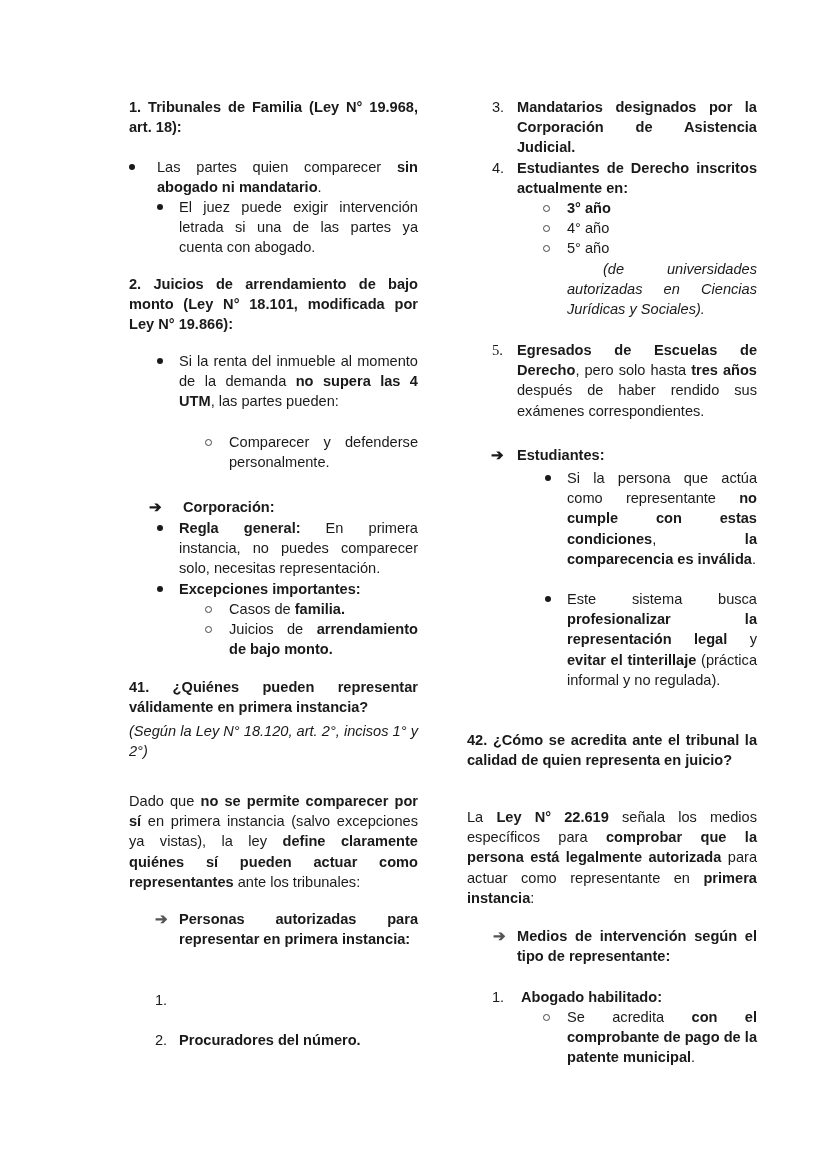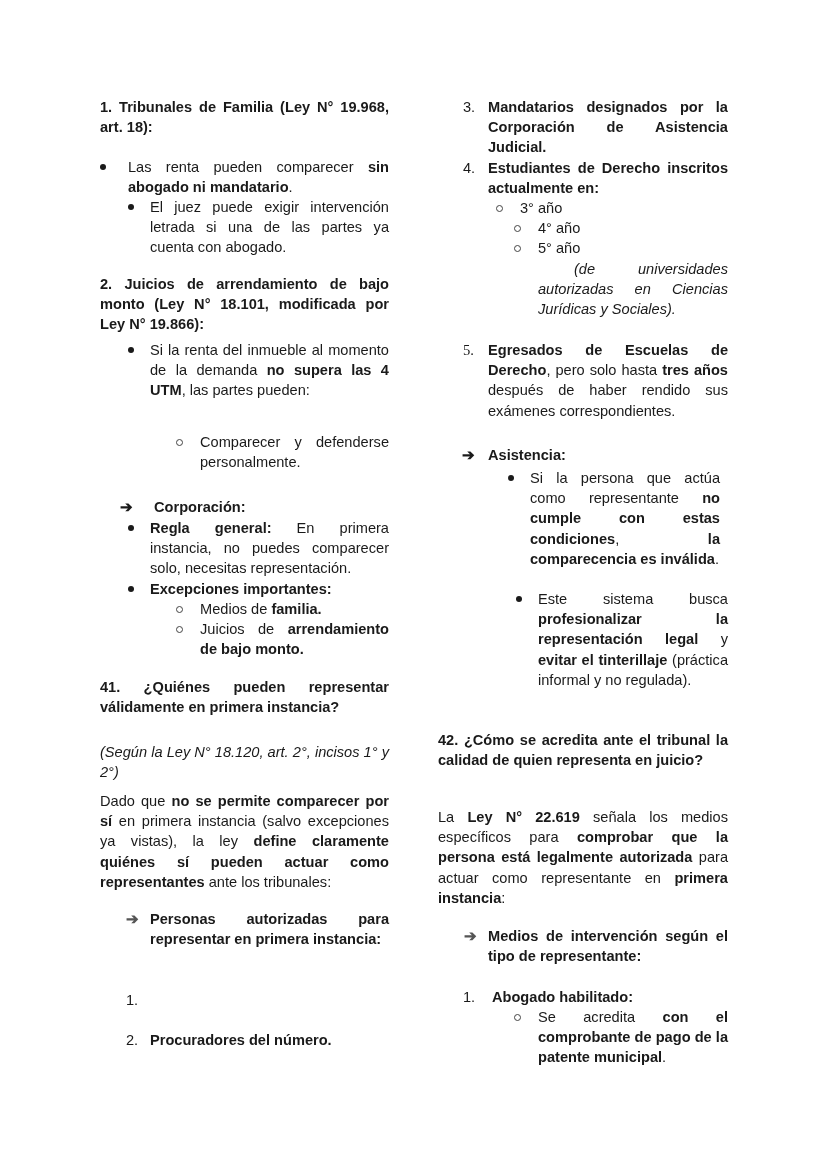--- a/index.html
+++ b/index.html
@@ -3,47 +3,47 @@
 <meta charset="utf-8">
 <style>
   html, body { margin: 0; padding: 0; background: #ffffff; }
   body {
     width: 828px; height: 1169px; position: relative; overflow: hidden;
     font-family: "Liberation Sans", sans-serif; font-size: 14.6px; line-height: 20.2px; color: #1a1a1a;
   }
   .col { position: absolute; top: 97px; }
   .col-left { left: 100px; width: 289px; }
   .col-right { left: 438px; width: 290px; }
-  .blk { position: absolute; text-align: justify; }
+  .blk { position: absolute; text-align: justify; margin-left: 29px; }
   b, .b { font-weight: bold; }
   i, .i { font-style: italic; }
   .bullet-dot { display:inline-block; width:6px; height:6px; border-radius:50%; background:#1a1a1a; position:absolute; top:7px; }
   .bullet-circ { display:inline-block; width:5px; height:5px; border-radius:50%; border:1px solid #444; position:absolute; top:7px; }
   .arrow { position:absolute; font-weight:bold; font-size:15px; }
   .num { position:absolute; }
 </style>
 </head>
 <body>
 
 <div class="col col-left">
 
   <div class="blk b" style="top:0; width:289px;">1. Tribunales de Familia (Ley N° 19.968, art. 18):</div>
 
   <div class="blk" style="top:60px; left:28px; width:261px;">
     <span class="bullet-dot" style="left:-28px;"></span>
-    <span>Las renta pueden comparecer </span><b>sin abogado ni mandatario</b><span>.</span>
+    <span>Las partes quien comparecer </span><b>sin abogado ni mandatario</b><span>.</span>
   </div>
   <div class="blk" style="top:100px; left:50px; width:239px;">
     <span class="bullet-dot" style="left:-22px;"></span>
     <span>El juez puede exigir intervención letrada si una de las partes ya cuenta con abogado.</span>
   </div>
 
   <div class="blk b" style="top:177px; width:289px;">2. Juicios de arrendamiento de bajo monto (Ley N° 18.101, modificada por Ley N° 19.866):</div>
 
-  <div class="blk" style="top:243px; left:50px; width:239px;">
+  <div class="blk" style="top:254px; left:50px; width:239px;">
     <span class="bullet-dot" style="left:-22px;"></span>
     <span>Si la renta del inmueble al momento de la demanda </span><b>no supera las 4 UTM</b><span>, las partes pueden:</span>
   </div>
   <div class="blk" style="top:335px; left:100px; width:189px;">
     <span class="bullet-circ" style="left:-24px;"></span>
     <span>Comparecer y defenderse personalmente.</span>
   </div>
 
   <div class="blk" style="top:400px; left:28px; width:261px;">
     <span class="arrow" style="left:-8px;">➔</span>
@@ -52,30 +52,30 @@
   <div class="blk" style="top:421px; left:50px; width:239px;">
     <span class="bullet-dot" style="left:-22px;"></span>
     <b>Regla general:</b><span> En primera instancia, no puedes comparecer solo, necesitas representación.</span>
   </div>
   <div class="blk" style="top:482px; left:50px; width:239px;">
     <span class="bullet-dot" style="left:-22px;"></span>
     <b>Excepciones importantes:</b>
   </div>
   <div class="blk" style="top:502px; left:100px; width:189px;">
     <span class="bullet-circ" style="left:-24px;"></span>
-    <span>Medios de </span><b>familia.</b>
+    <span>Casos de </span><b>familia.</b>
   </div>
   <div class="blk" style="top:522px; left:100px; width:189px;">
     <span class="bullet-circ" style="left:-24px;"></span>
     <span>Juicios de </span><b>arrendamiento de bajo monto.</b>
   </div>
 
   <div class="blk b" style="top:580px; width:289px;">41. ¿Quiénes pueden representar válidamente en primera instancia?</div>
 
-  <div class="blk i" style="top:645px; width:289px;">(Según la Ley N° 18.120, art. 2°, incisos 1° y 2°)</div>
+  <div class="blk i" style="top:624px; width:289px;">(Según la Ley N° 18.120, art. 2°, incisos 1° y 2°)</div>
 
   <div class="blk" style="top:694px; width:289px;">
     <span>Dado que </span><b>no se permite comparecer por sí</b><span> en primera instancia (salvo excepciones ya vistas), la ley </span><b>define claramente quiénes sí pueden actuar como representantes</b><span> ante los tribunales:</span>
   </div>
 
   <div class="blk b" style="top:812px; left:50px; width:239px;">
     <span class="arrow" style="left:-24px; color:#555;">➔</span>
     <span>Personas autorizadas para representar en primera instancia:</span>
   </div>
 
@@ -92,44 +92,44 @@
 
   <div class="blk b" style="top:0; left:50px; width:240px;">
     <span class="num" style="left:-25px; font-weight:normal;">3.</span>
     <span>Mandatarios designados por la Corporación de Asistencia Judicial.</span>
   </div>
   <div class="blk b" style="top:61px; left:50px; width:240px;">
     <span class="num" style="left:-25px; font-weight:normal;">4.</span>
     <span>Estudiantes de Derecho inscritos actualmente en:</span>
   </div>
 
-  <div class="blk" style="top:101px; left:82px; width:190px;">
+  <div class="blk" style="top:101px; left:100px; width:190px;font-weight:bold;">
     <span class="bullet-circ" style="left:-24px;"></span>
     <span>3° año</span>
   </div>
   <div class="blk" style="top:121px; left:100px; width:190px;">
     <span class="bullet-circ" style="left:-24px;"></span>
     <span>4° año</span>
   </div>
   <div class="blk" style="top:141px; left:100px; width:190px;">
     <span class="bullet-circ" style="left:-24px;"></span>
     <span>5° año</span>
   </div>
   <div class="blk i" style="top:162px; left:100px; width:190px; text-indent:36px;">(de universidades autorizadas en Ciencias Jurídicas y Sociales).</div>
 
   <div class="blk" style="top:243px; left:50px; width:240px;">
     <span class="num" style="left:-25px; font-family:'Liberation Serif', serif;">5.</span>
     <b>Egresados de Escuelas de Derecho</b><span>, pero solo hasta </span><b>tres años</b><span> después de haber rendido sus exámenes correspondientes.</span>
   </div>
 
   <div class="blk" style="top:348px; left:50px; width:240px;">
     <span class="arrow" style="left:-26px;">➔</span>
-    <b>Asistencia:</b>
+    <b>Estudiantes:</b>
   </div>
-  <div class="blk" style="top:371px; left:92px; width:190px;">
+  <div class="blk" style="top:371px; left:100px; width:190px;">
     <span class="bullet-dot" style="left:-22px;"></span>
     <span>Si la persona que actúa como representante </span><b>no cumple con estas condiciones</b><span>, </span><b>la comparecencia es inválida</b><span>.</span>
   </div>
   <div class="blk" style="top:492px; left:100px; width:190px;">
     <span class="bullet-dot" style="left:-22px;"></span>
     <span>Este sistema busca </span><b>profesionalizar la representación legal</b><span> y </span><b>evitar el tinterillaje</b><span> (práctica informal y no regulada).</span>
   </div>
 
   <div class="blk b" style="top:633px; width:290px;">42. ¿Cómo se acredita ante el tribunal la calidad de quien representa en juicio?</div>
 

